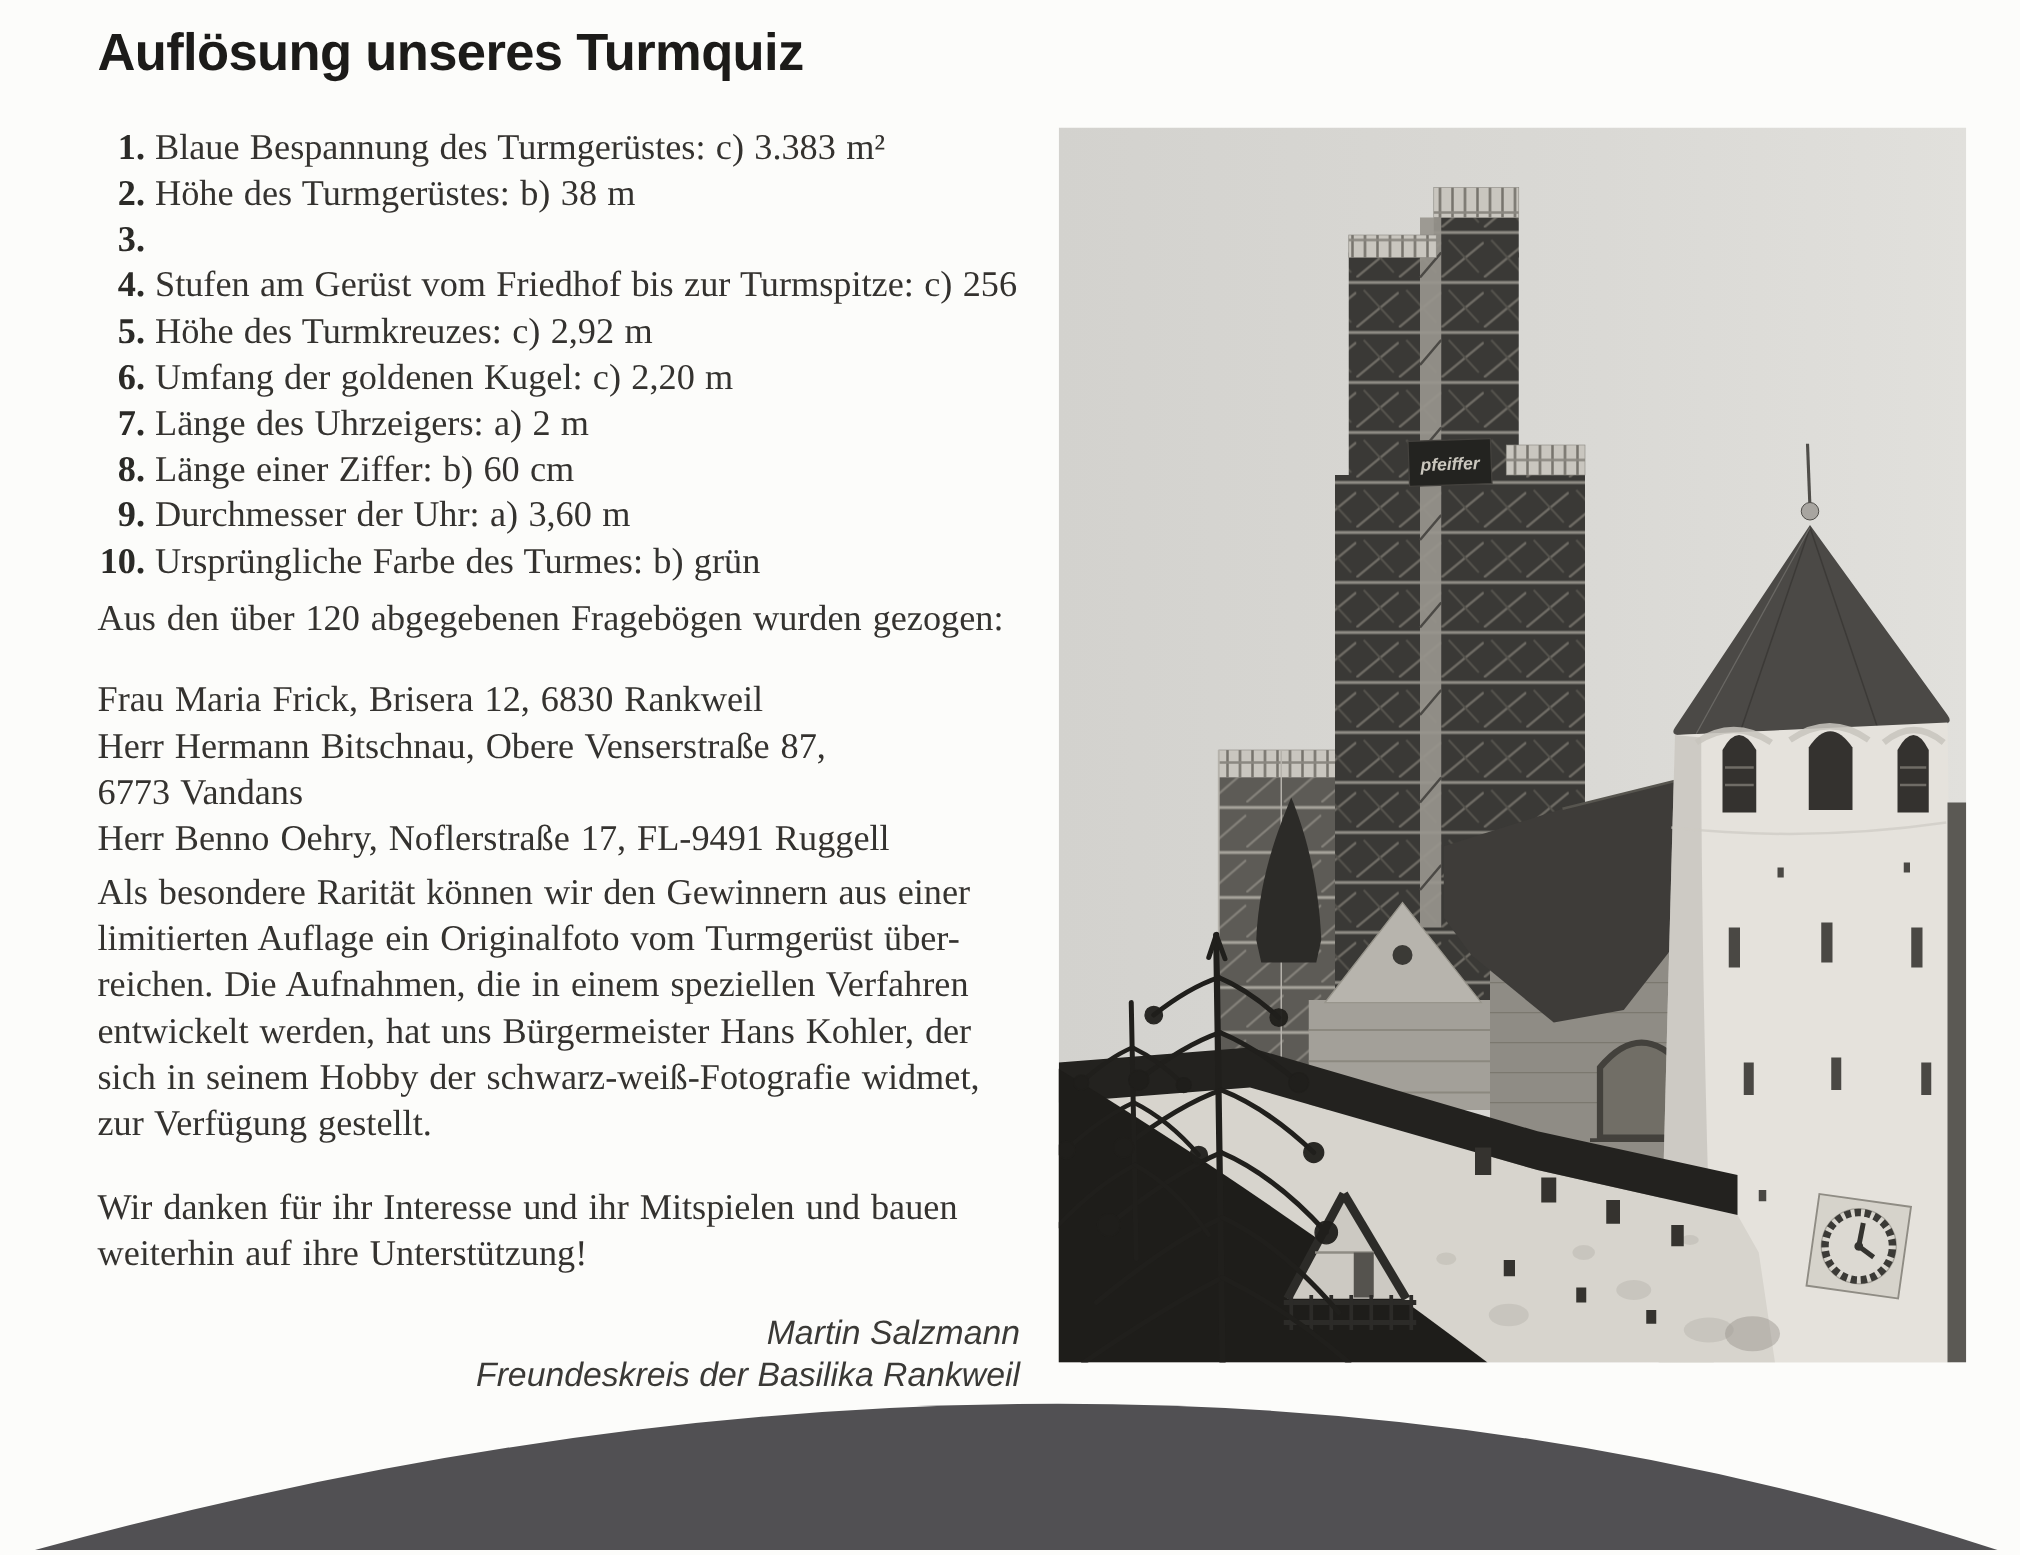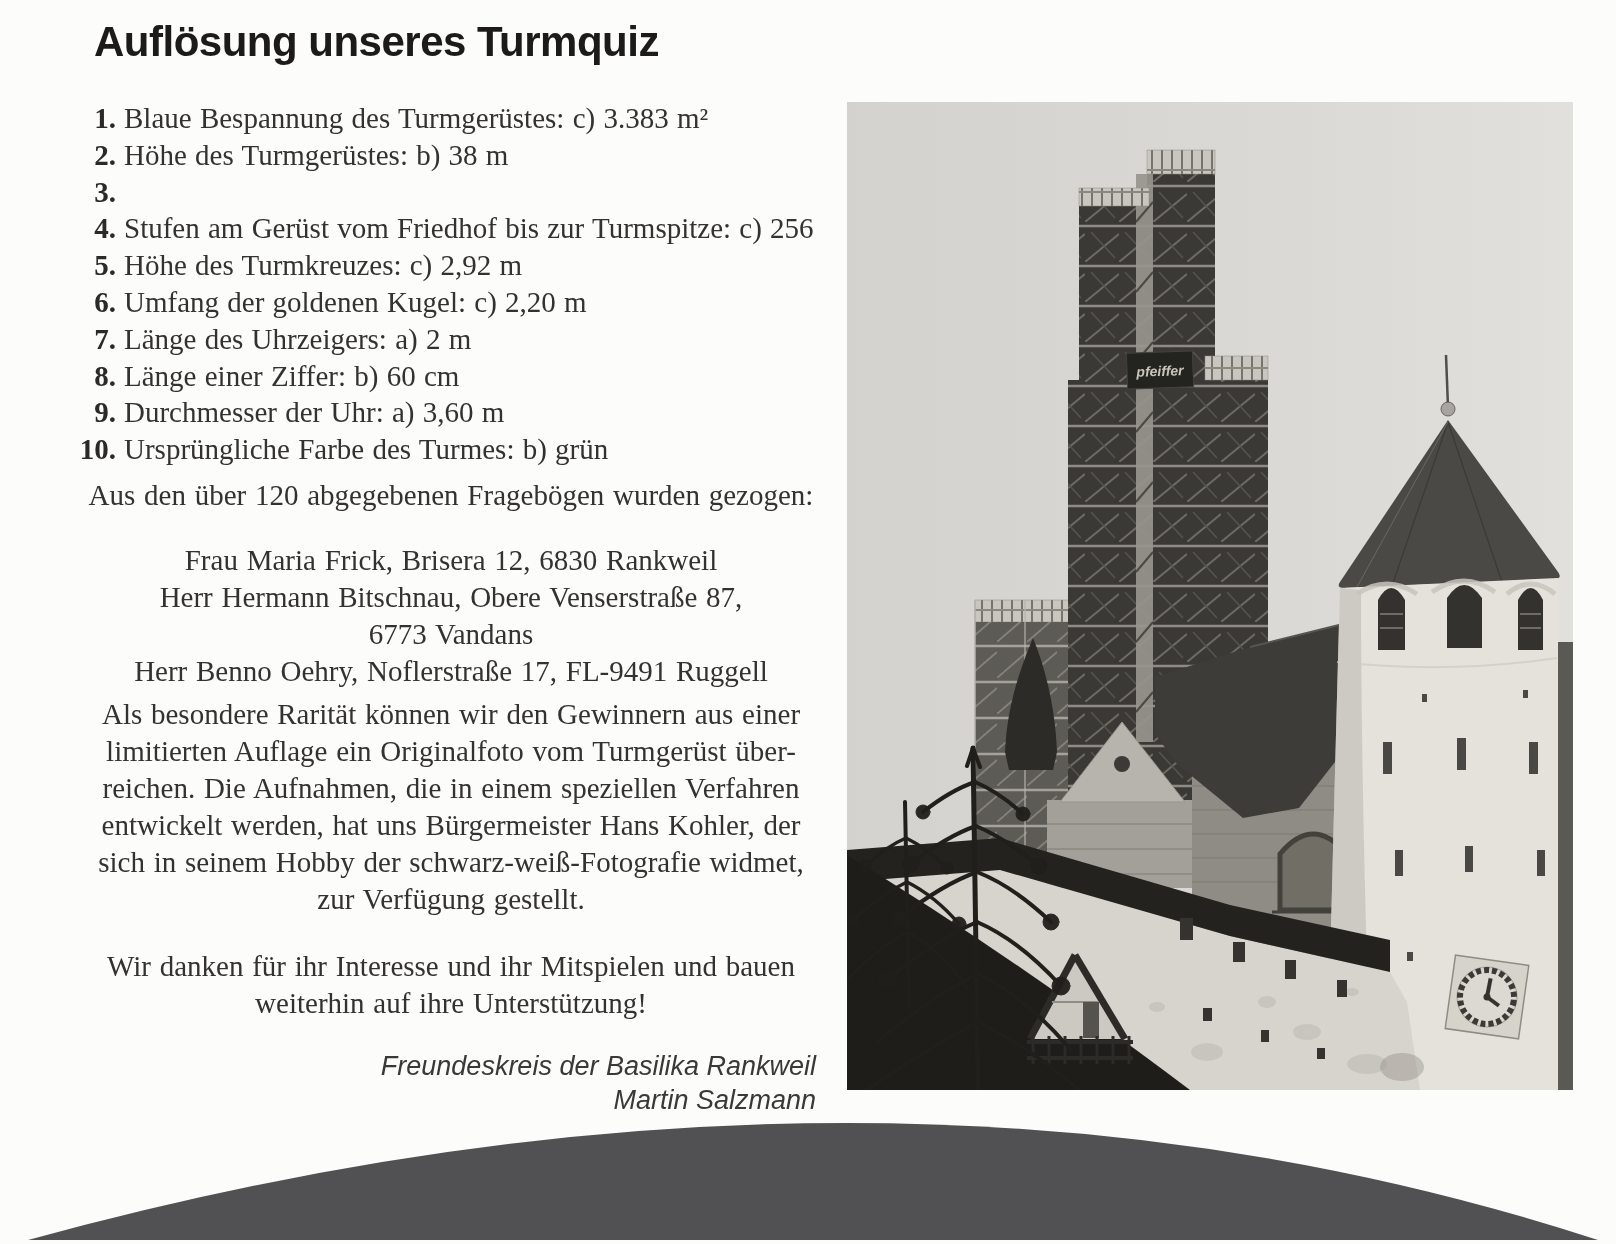--- a/index.html
+++ b/index.html
@@ -15,34 +15,33 @@
   .article {
     position:absolute; left:78px; top:18px; width:746px;
     color:#34322f;
   }
   .page-title {
     font-family:"Liberation Sans", sans-serif;
     font-weight:bold;
     font-size:42px;
     letter-spacing:-0.5px;
     color:#1c1b19;
-    margin:0 0 34px 16px;
+    margin:0 0 34px 0;
   }
   .quiz { font-size:29px; line-height:36.8px; }
   .quiz-row { display:flex; }
   .quiz-num {
     flex:none; width:38px; padding-right:8px;
     text-align:right; font-weight:bold; color:#2b2a27;
   }
   .quiz-text { word-spacing:1px; }
   .para {
     font-size:29px; line-height:37px;
     white-space:pre-line;
     word-spacing:1.5px;
-    text-align:center;
   }
   .draw-intro   { margin-top:9px; }
   .winners      { margin-top:28px; }
   .para-rarity  { margin-top:6px; }
   .para-thanks  { margin-top:30px; }
   .signature {
     margin-top:27px;
     font-family:"Liberation Sans", sans-serif;
     font-style:italic;
     font-size:27px; line-height:34px;
@@ -119,22 +118,22 @@
   <div class="para para-rarity">Als besondere Rarität können wir den Gewinnern aus einer
 limitierten Auflage ein Originalfoto vom Turmgerüst über-
 reichen. Die Aufnahmen, die in einem speziellen Verfahren
 entwickelt werden, hat uns Bürgermeister Hans Kohler, der
 sich in seinem Hobby der schwarz-weiß-Fotografie widmet,
 zur Verfügung gestellt.</div>
   <div class="para para-thanks">Wir danken für ihr Interesse und ihr Mitspielen und bauen
 weiterhin auf ihre Unterstützung!</div>
 
   <div class="signature">
+    <div>Martin Salzmann</div>
     <div>Freundeskreis der Basilika Rankweil</div>
-    <div>Martin Salzmann</div>
   </div>
 </div>
 
 <div class="photo">
 <svg width="726" height="988" viewBox="0 0 726 988" xmlns="http://www.w3.org/2000/svg">
   <defs>
     <linearGradient id="skyGrad" x1="0" y1="0" x2="1" y2="0">
       <stop offset="0" stop-color="#d3d2ce"></stop>
       <stop offset="0.6" stop-color="#dad9d5"></stop>
       <stop offset="1" stop-color="#e1e0dc"></stop>

